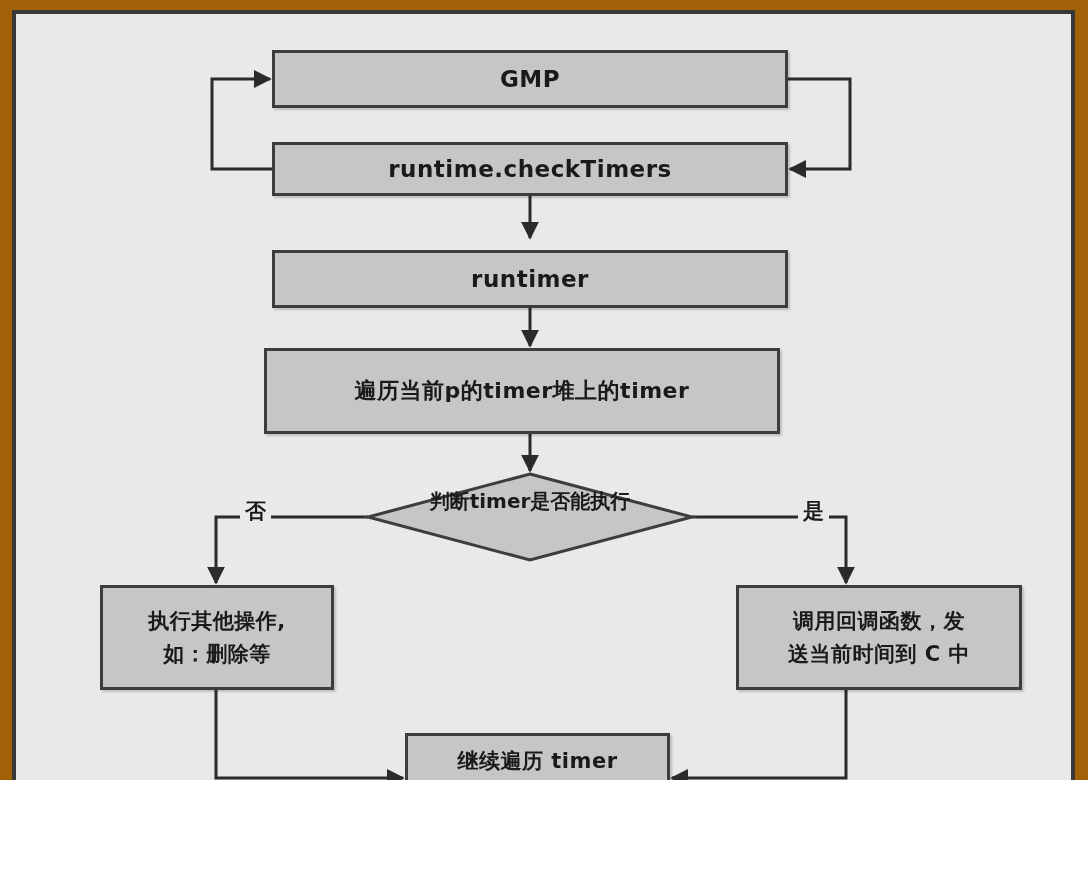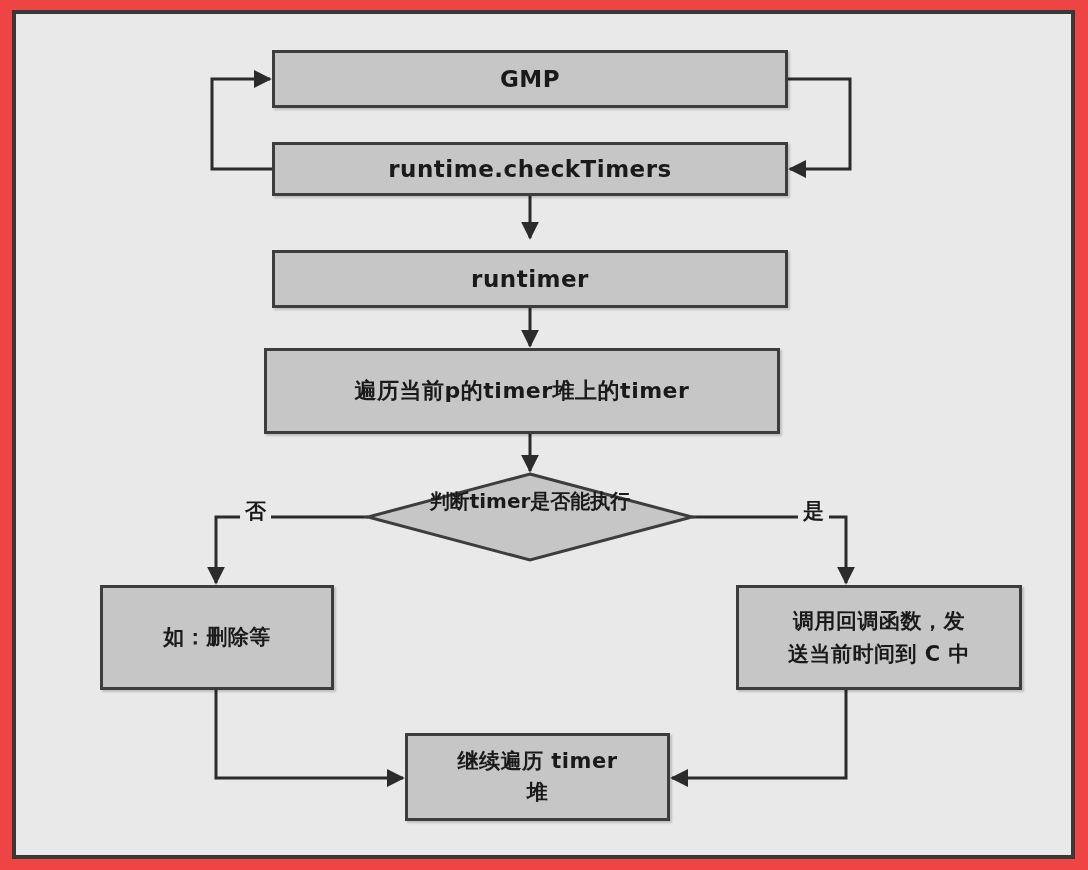--- a/index.html
+++ b/index.html
@@ -4,22 +4,22 @@
 <style>
   * { margin: 0; padding: 0; box-sizing: border-box; }
   html, body { background: #ffffff; }
   body {
     font-family: "DejaVu Sans", "Liberation Sans", sans-serif;
     color: var(--text, #1a1a1a);
   }
   .page {
     position: relative;
     width: 1088px;
-    height: 870px;
-    background: #ef4444;
+    height: 780px;
+    background: #a16207;
     overflow: hidden;
   }
   .frame {
     position: absolute;
     left: 12px; top: 10px;
     width: 1063px; height: 849px;
     background: var(--frame-bg, #e9e9e9);
     border: 4px solid #383838;
     z-index: 1;
   }
@@ -128,20 +128,21 @@
   </div>
 
   <div class="diamond-label">
     <span>判断timer是否能执行</span>
   </div>
 
   <span class="edge-label lbl-no">否</span>
   <span class="edge-label lbl-yes">是</span>
 
   <div class="node n-left">
+    <span class="line">执行其他操作,</span>
     <span class="line">如：删除等</span>
   </div>
 
   <div class="node n-right">
     <span class="line">调用回调函数，发</span>
     <span class="line">送当前时间到 C 中</span>
   </div>
 
   <div class="node n-bottom">
     <span class="line">继续遍历 timer</span>

